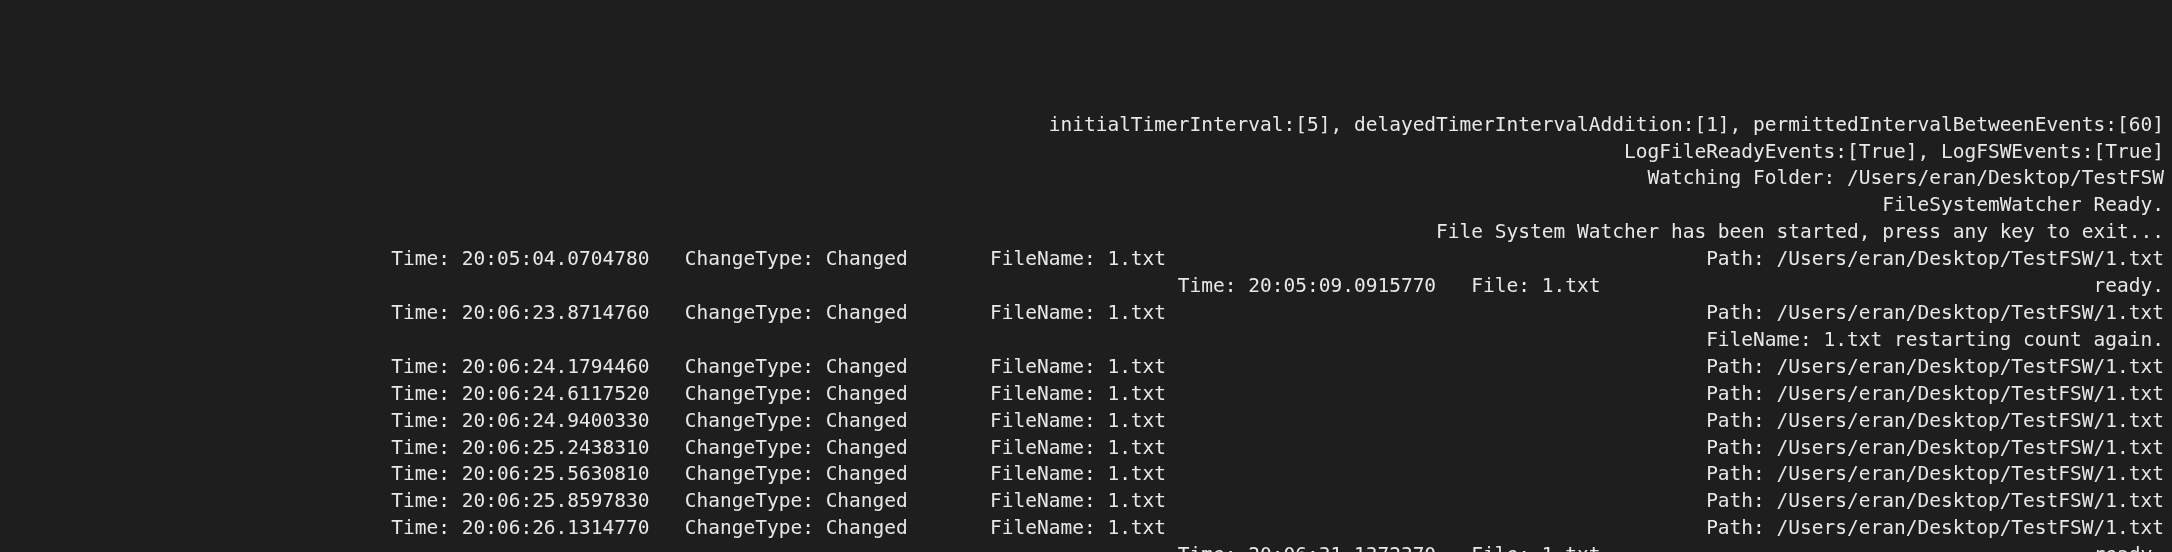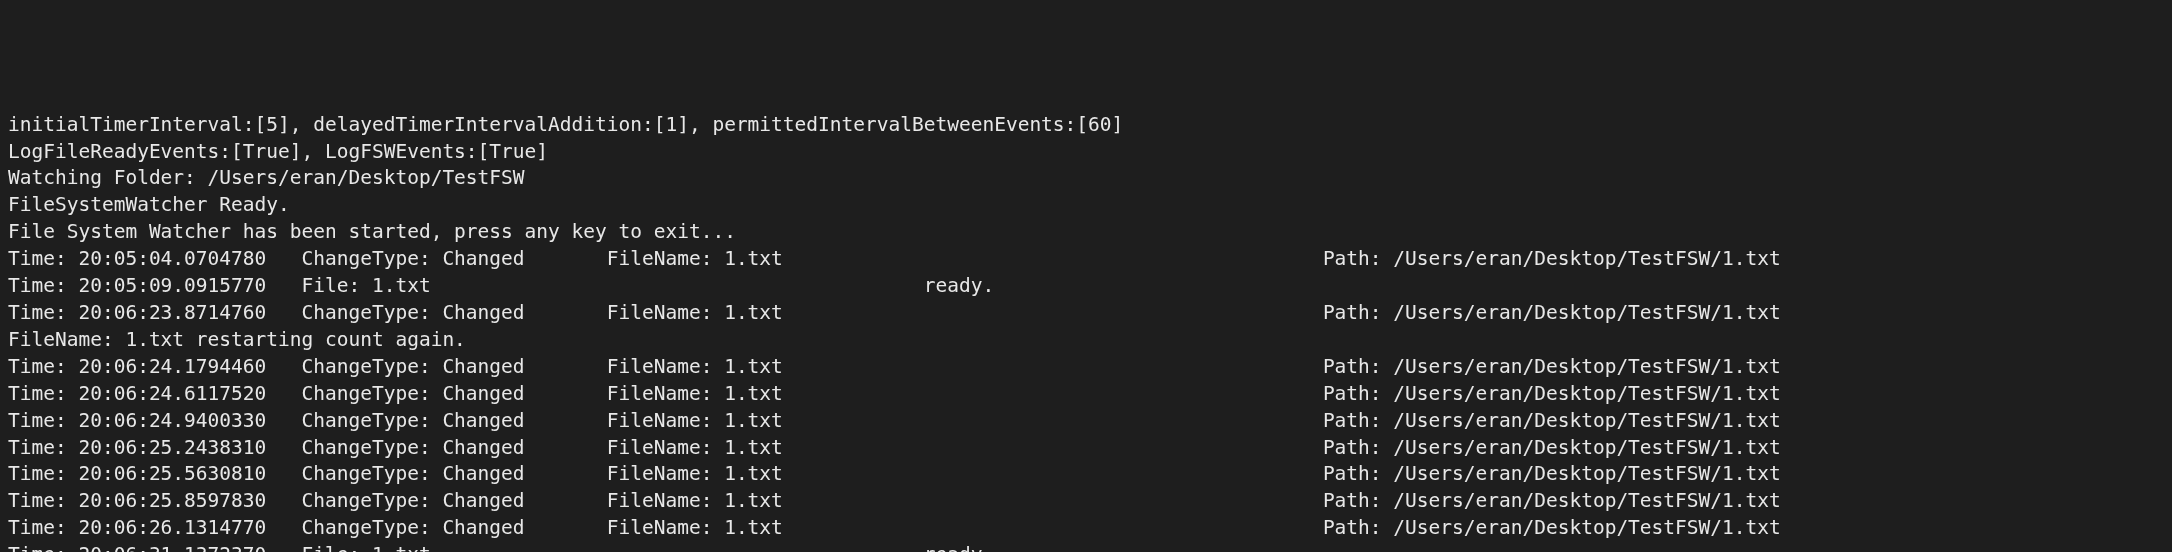--- a/index.html
+++ b/index.html
@@ -14,20 +14,21 @@
       font-size: 19.5px;
       line-height: 1.38;
       padding: 4px 8px;
       white-space: pre;
       overflow-x: auto;
       width: 2172px;
       height: 552px;
     }
     .line {
       display: block;
+      text-align: right;
     }
   </style>
 </head>
 <body>
 
 
 
 <div><span class="line">initialTimerInterval:[5], delayedTimerIntervalAddition:[1], permittedIntervalBetweenEvents:[60]</span><span class="line">LogFileReadyEvents:[True], LogFSWEvents:[True]</span><span class="line">Watching Folder: /Users/eran/Desktop/TestFSW</span><span class="line">FileSystemWatcher Ready.</span><span class="line">File System Watcher has been started, press any key to exit...</span><span class="line">Time: 20:05:04.0704780   ChangeType: Changed       FileName: 1.txt                                              Path: /Users/eran/Desktop/TestFSW/1.txt</span><span class="line">Time: 20:05:09.0915770   File: 1.txt                                          ready.</span><span class="line">Time: 20:06:23.8714760   ChangeType: Changed       FileName: 1.txt                                              Path: /Users/eran/Desktop/TestFSW/1.txt</span><span class="line">FileName: 1.txt restarting count again.</span><span class="line">Time: 20:06:24.1794460   ChangeType: Changed       FileName: 1.txt                                              Path: /Users/eran/Desktop/TestFSW/1.txt</span><span class="line">Time: 20:06:24.6117520   ChangeType: Changed       FileName: 1.txt                                              Path: /Users/eran/Desktop/TestFSW/1.txt</span><span class="line">Time: 20:06:24.9400330   ChangeType: Changed       FileName: 1.txt                                              Path: /Users/eran/Desktop/TestFSW/1.txt</span><span class="line">Time: 20:06:25.2438310   ChangeType: Changed       FileName: 1.txt                                              Path: /Users/eran/Desktop/TestFSW/1.txt</span><span class="line">Time: 20:06:25.5630810   ChangeType: Changed       FileName: 1.txt                                              Path: /Users/eran/Desktop/TestFSW/1.txt</span><span class="line">Time: 20:06:25.8597830   ChangeType: Changed       FileName: 1.txt                                              Path: /Users/eran/Desktop/TestFSW/1.txt</span><span class="line">Time: 20:06:26.1314770   ChangeType: Changed       FileName: 1.txt                                              Path: /Users/eran/Desktop/TestFSW/1.txt</span><span class="line">Time: 20:06:31.1372370   File: 1.txt                                          ready.</span></div>
 
 

